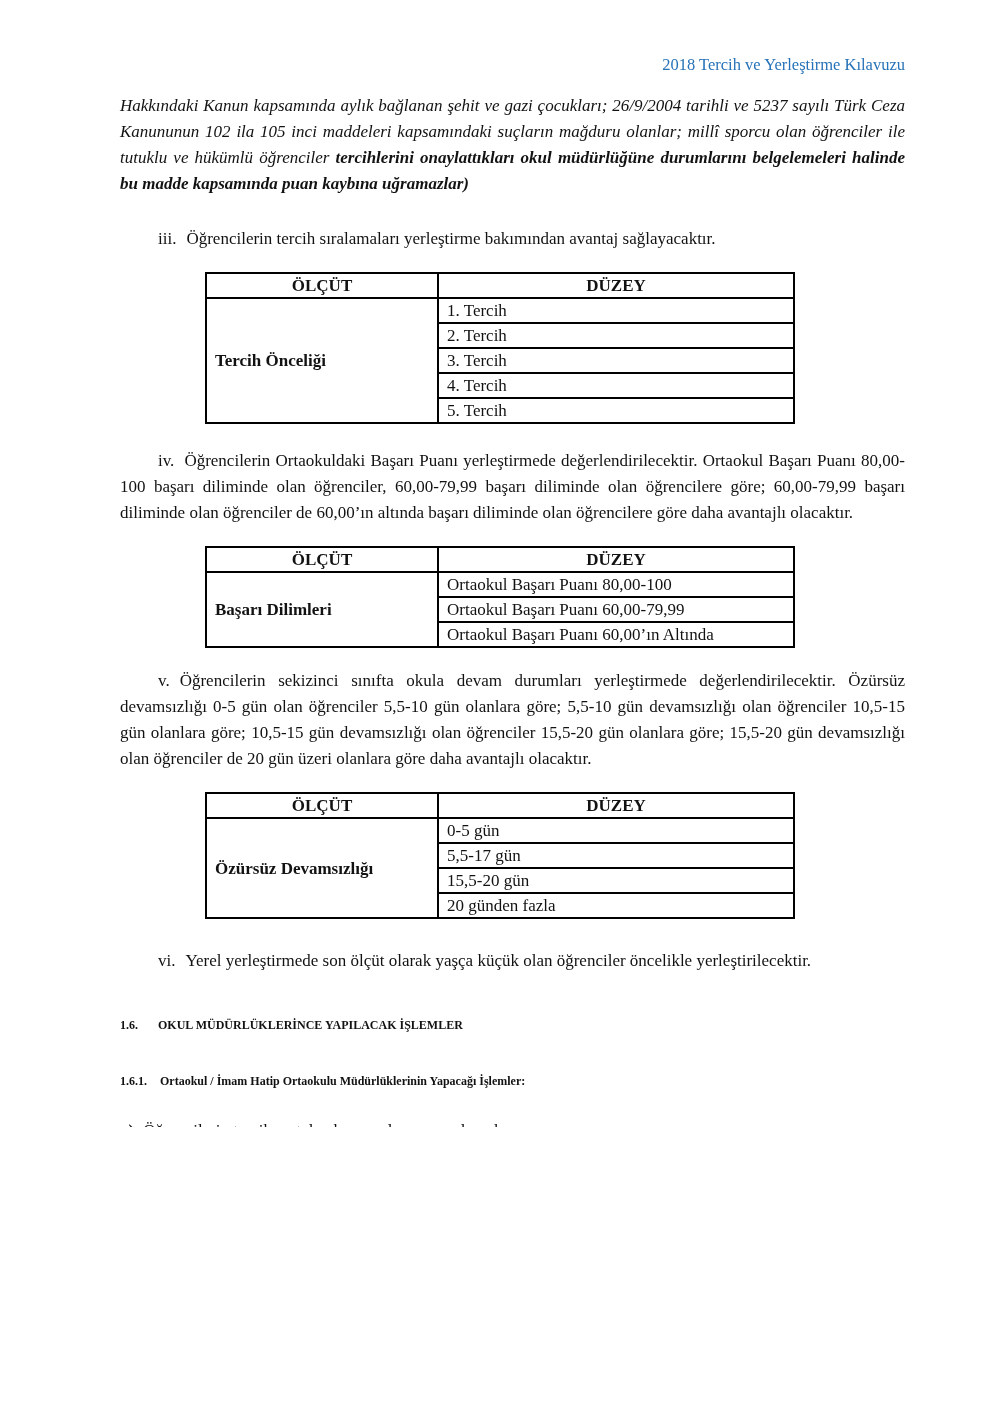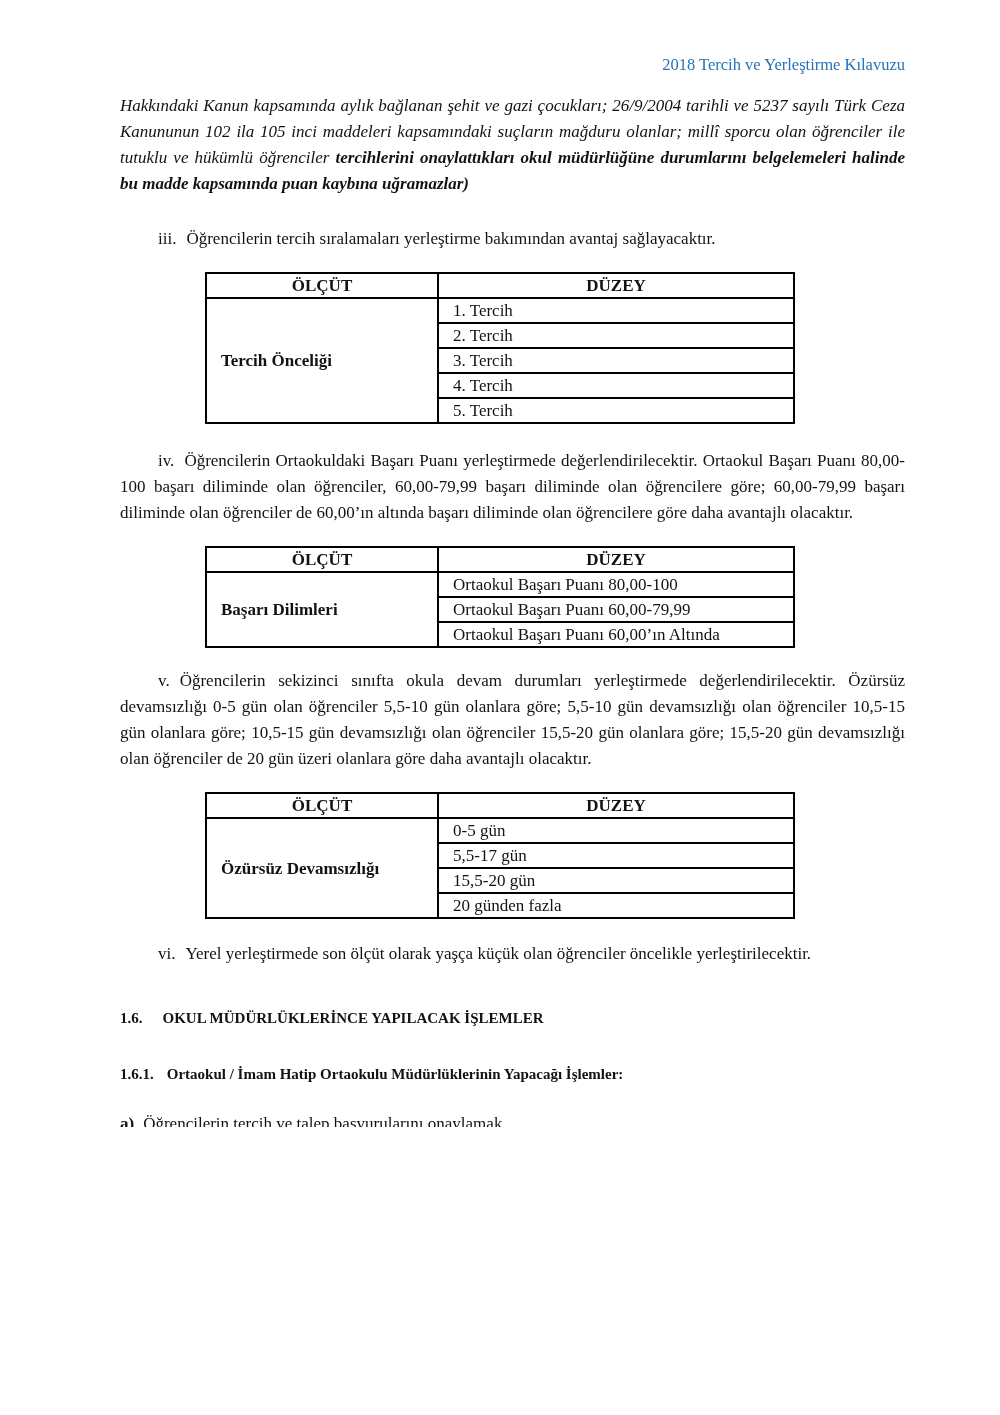--- a/index.html
+++ b/index.html
@@ -19,35 +19,35 @@
   .intro .bold { font-weight:700; }
 
   .num-item { text-indent:38px; }
   .marker { margin-right:10px; }
   .bold { font-weight:700; }
 
   table.crit { border-collapse:collapse; table-layout:fixed; width:590px; margin-left:85px; margin-top:20px; }
   table.crit th, table.crit td {
     border:2px solid #000;
     font-size:17px; line-height:23px;
-    height:24px; padding:0 14px;
+    height:24px; padding:0 8px;
     vertical-align:middle;
     overflow:hidden; white-space:nowrap;
   }
   table.crit th { font-weight:700; text-align:center; }
   td.crit-name { font-weight:700; padding-left:10px; }
 
   .mt-iv  { margin-top:24px; }
   .mt-t2  { margin-top:18px; }
   .mt-v   { margin-top:20px; }
   .mt-t3  { margin-top:16px; }
-  .mt-vi  { margin-top:22px; }
+  .mt-vi  { margin-top:29px; }
   .mt-iii { margin-top:29px; }
 
-  .sec-head { font-size:15px; font-weight:700; line-height:26px; }
+  .sec-head { font-size:12px; font-weight:700; line-height:26px; }
   .s16  { margin-top:38px; }
   .s161 { margin-top:30px; }
   .sec-num-wide { margin-right:20px; }
   .sec-num { margin-right:13px; }
   .item-a { margin-top:24px; }
   .item-a .marker { margin-right:9px; }
 
   .page-number { position:absolute; top:1283px; right:101px; font-size:17px; }
 </style>
 </head>

